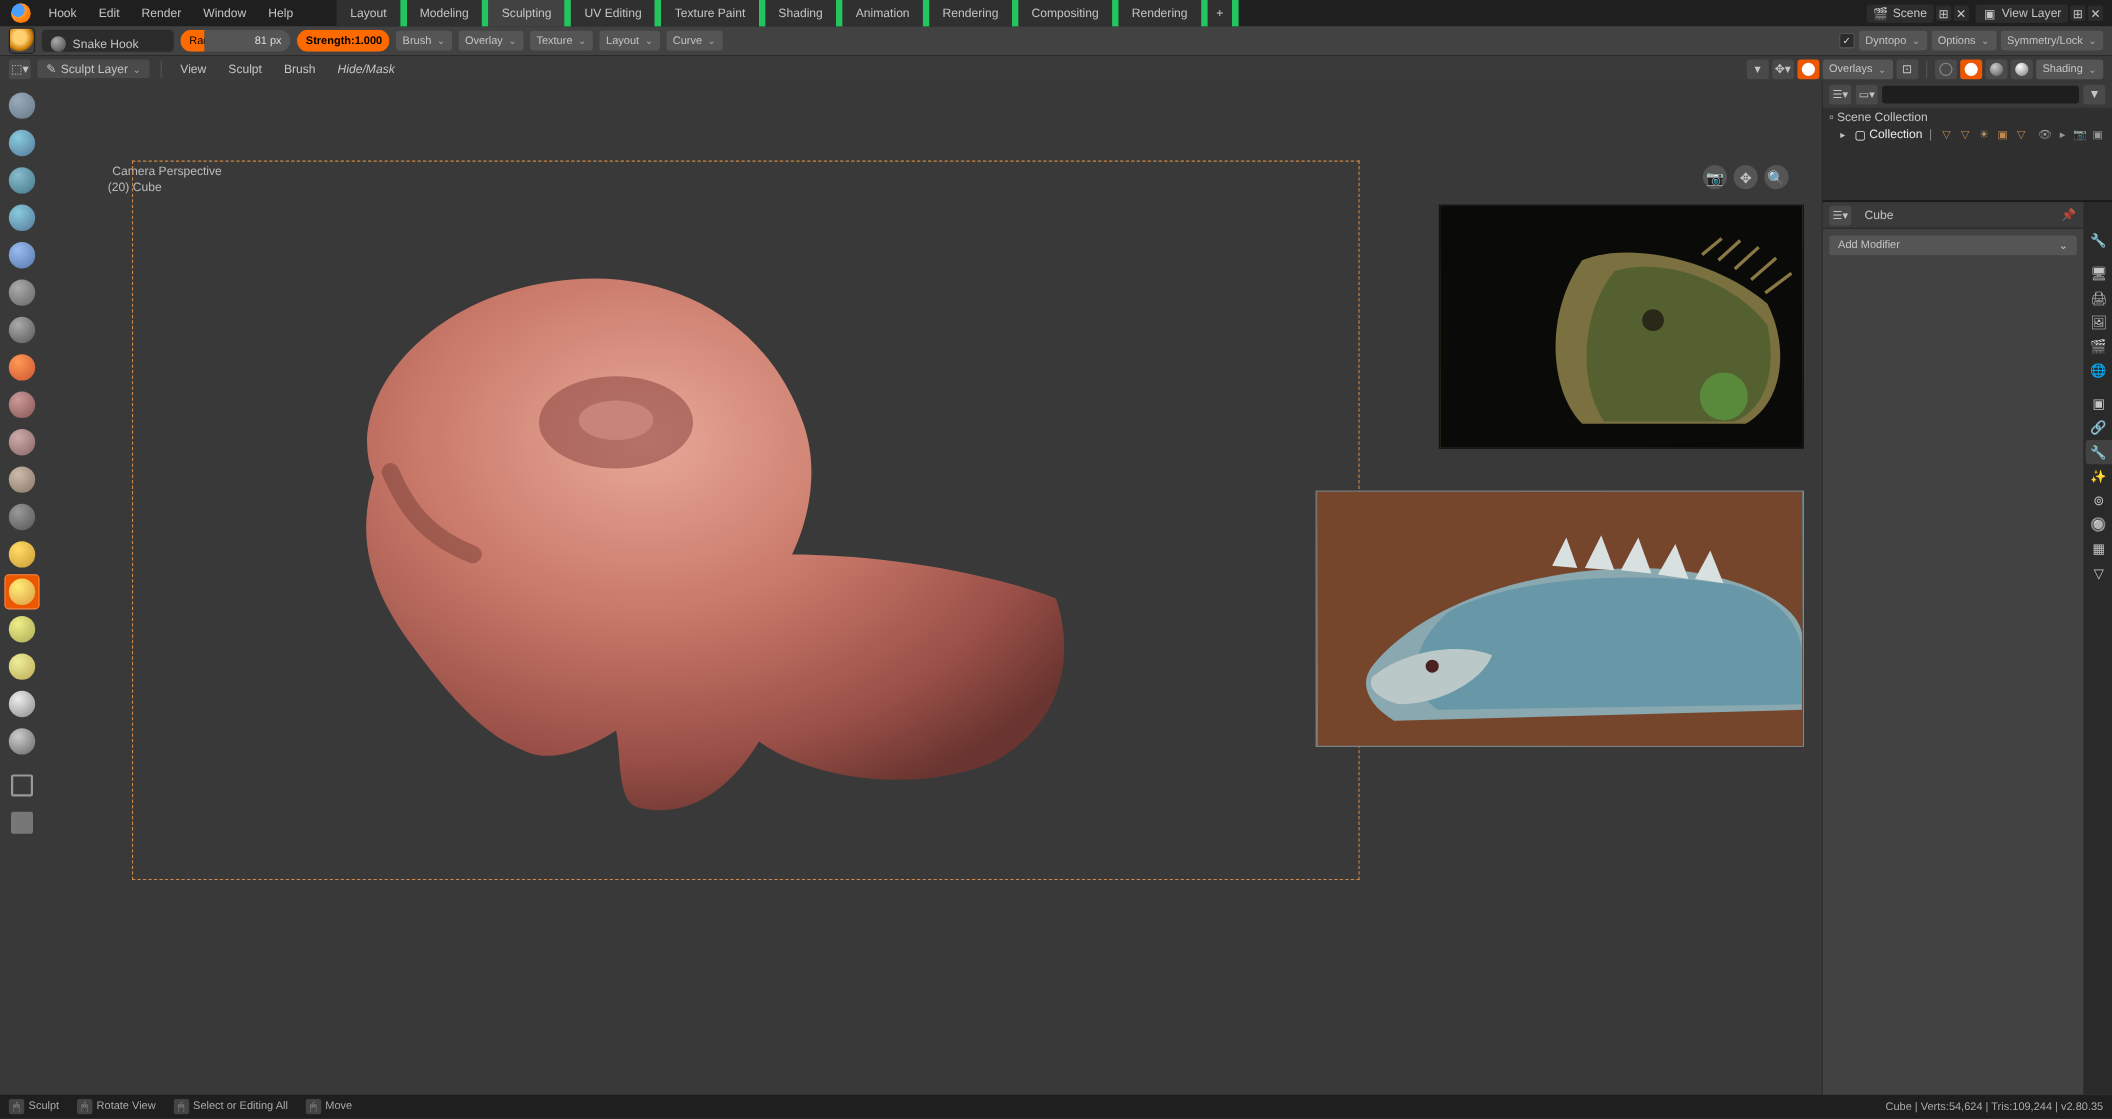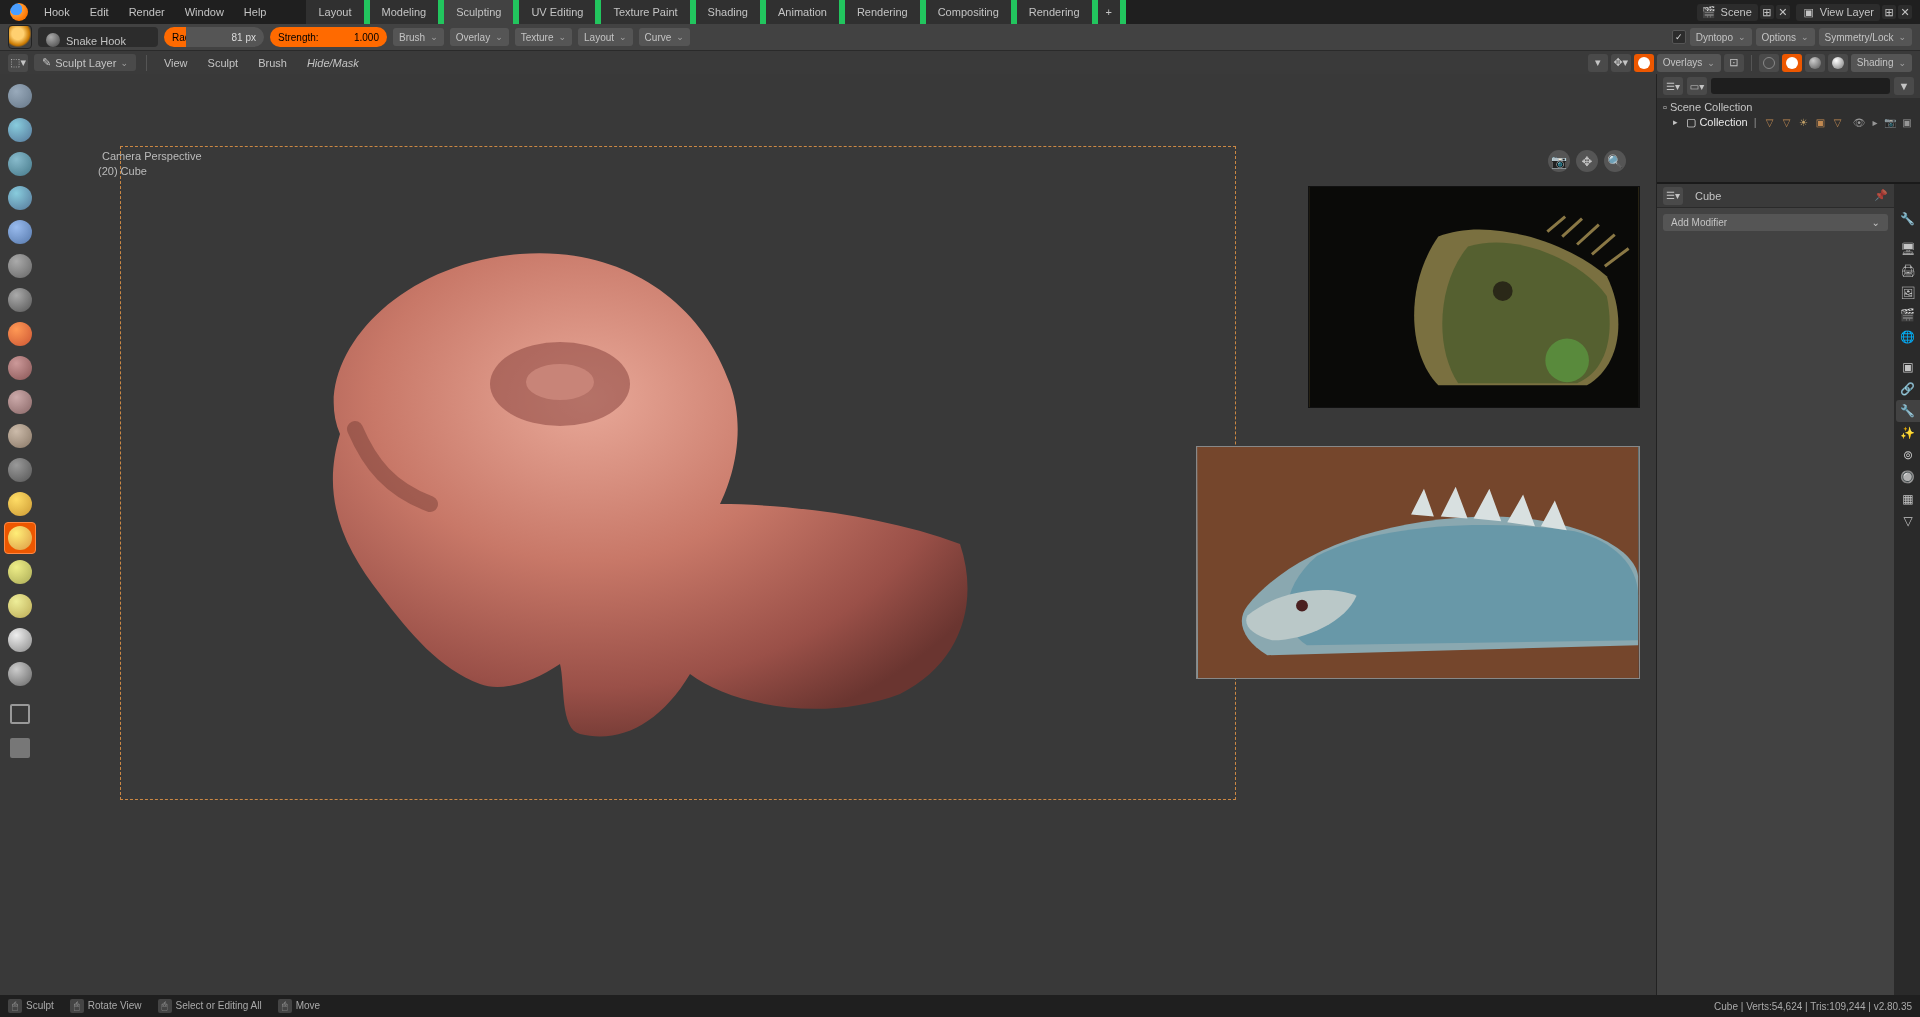--- a/index.html
+++ b/index.html
@@ -73,21 +73,21 @@
 .sphere-icon { width:14px;height:14px;border-radius:50%;background:radial-gradient(circle at 35% 30%, #aaa, #444);}
 
 .pill {
   display:flex; align-items:center;
   height: 20px;
   border-radius: 10px;
   overflow: hidden;
 }
 .pill-l { background:#ff6a00; color:#000; padding:0 8px; height:100%; display:flex; align-items:center; font-size:10px;}
 .pill-r { background:#555; color:#ddd; padding:0 8px; height:100%; display:flex; align-items:center; font-size:10px;}
-.pill.str { width:117px;}
+.pill.str { width:84px;font-weight:bold;}
 .pill.str .pill-l { width:100%; justify-content:space-between;}
 
 .dd-btn {
   background:#555; border-radius:3px; padding:2px 6px; display:flex; align-items:center; gap:3px;
   height:18px; font-size:10px; cursor:pointer;
 }
 .dd-btn::after { content:"⌄"; font-size:9px; opacity:0.7; margin-left:2px;}
 
 .tool-header .right {
   margin-left:auto; display:flex; gap:4px; align-items:center;

